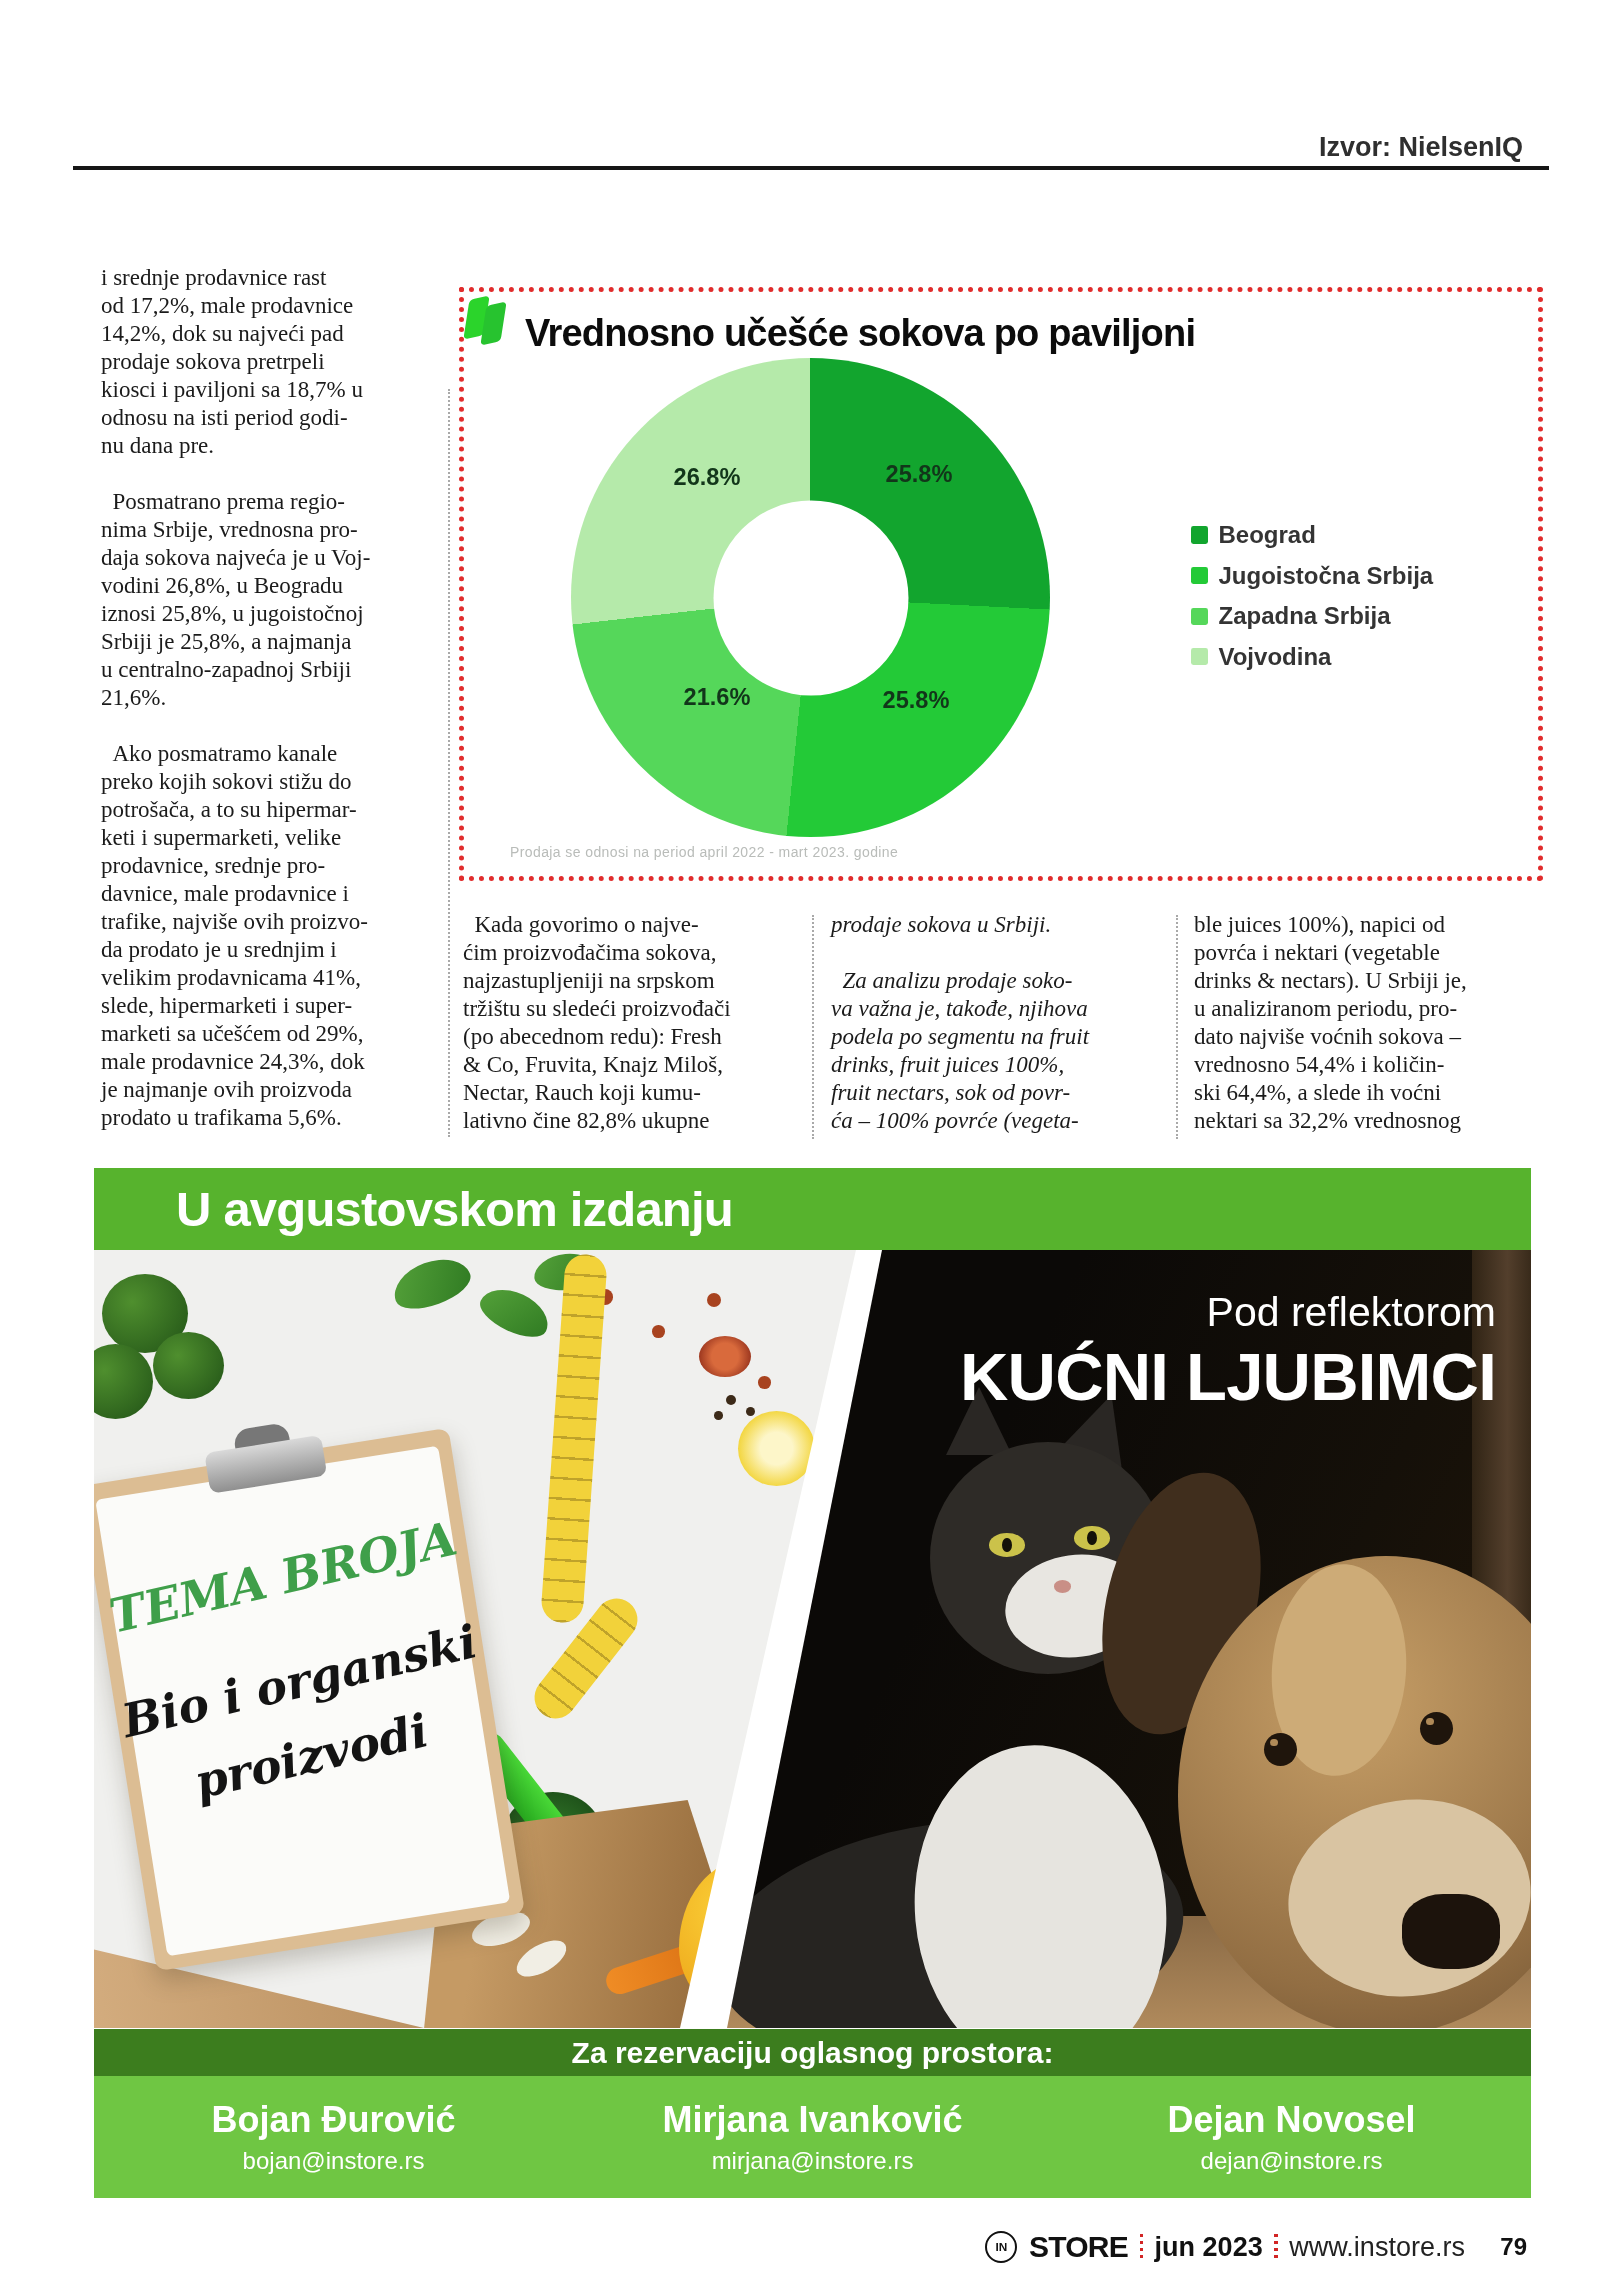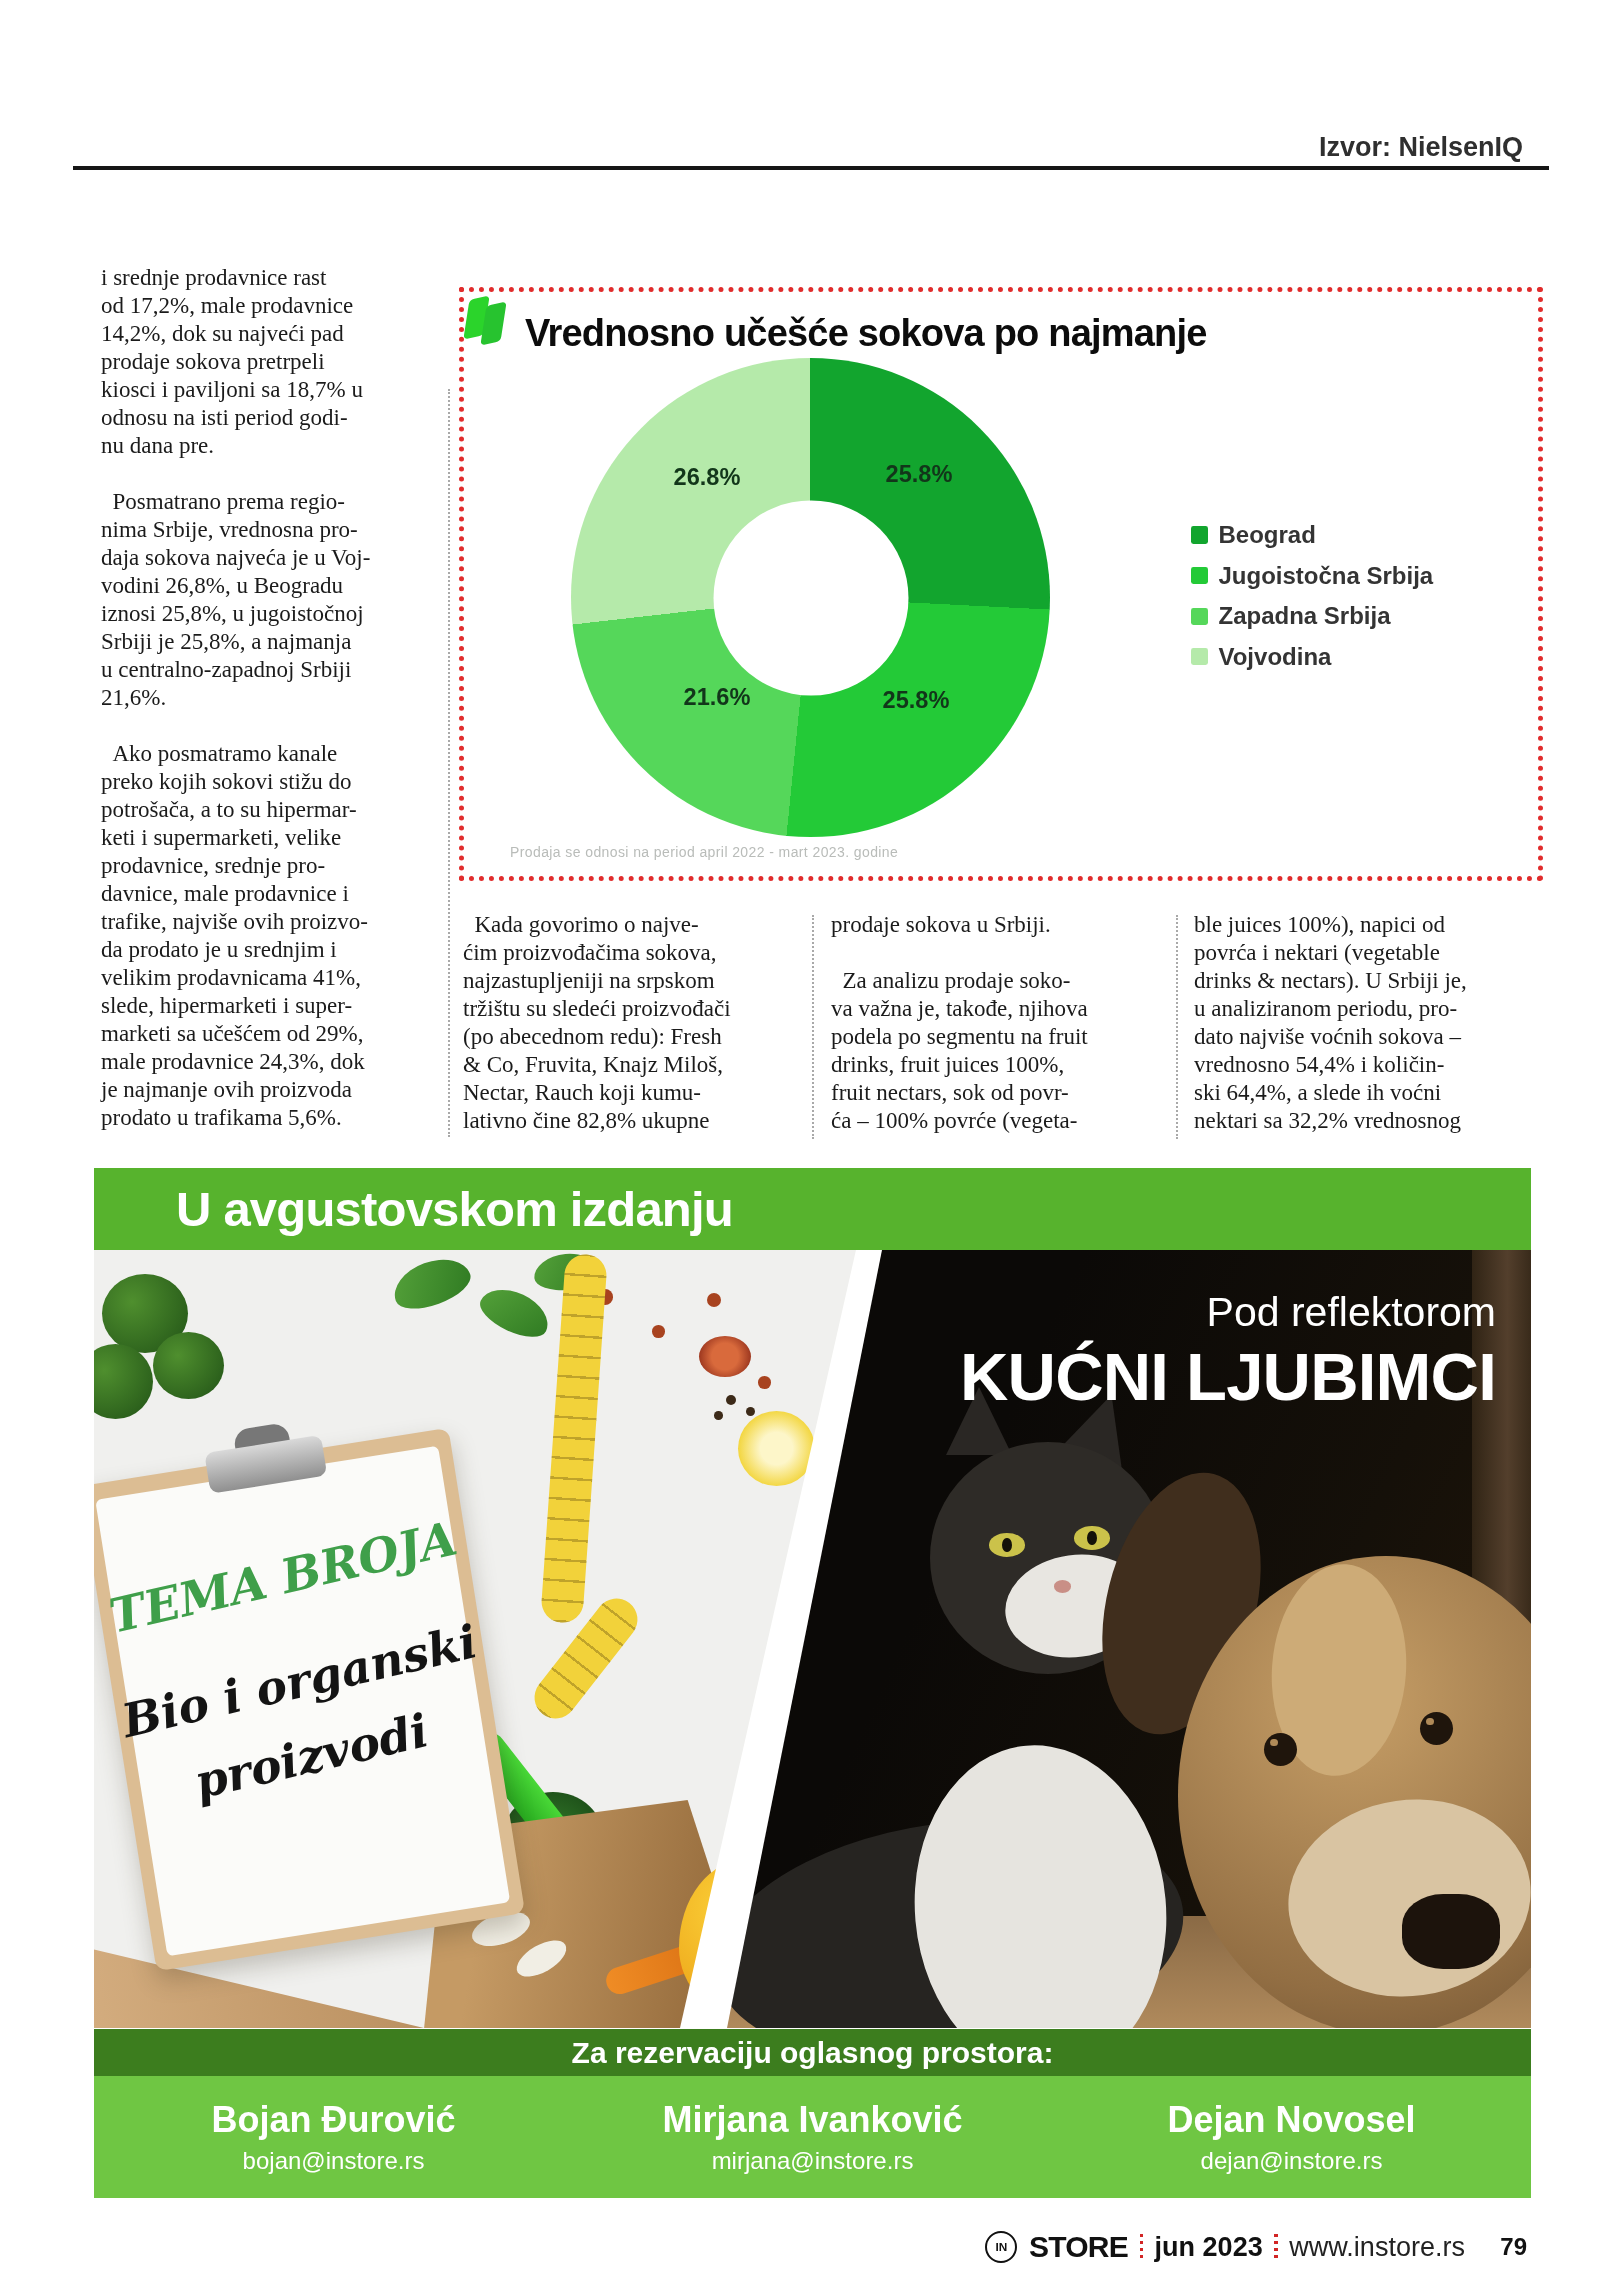--- a/index.html
+++ b/index.html
@@ -9,21 +9,21 @@
 
   
   .source-label{top:132px;right:100px;font-size:27px;font-weight:700;color:#2f2f2f;}
   .top-rule{left:73px;top:166px;width:1476px;height:3.9px;background:#161616;}
 
   
   .prose{white-space:pre-line;font-family:"Liberation Serif",serif;
          font-size:23px;line-height:28px;color:#1b1b1b;}
   .col-left{left:101px;top:264px;width:355px;}
   .col-b1{left:463px;top:911px;width:346px;}
-  .col-b2{left:831px;top:911px;width:346px;}
+  .col-b2{left:831px;top:911px;width:346px;font-style:italic;}
   .col-b3{left:1194px;top:911px;width:352px;}
   .vsep{border-left:2.4px dotted #a9a9a9;width:0;}
   .vsep-main{left:448px;top:389px;height:748px;}
   .vsep-c1{left:812px;top:915px;height:224px;}
   .vsep-c2{left:1176px;top:915px;height:224px;}
 
   
   .chart-box{left:459px;top:287px;width:1084px;height:594px;border:5.5px dotted #e12c2c;
              background:#ffffff;box-sizing:border-box;}
   .chart-title{left:61px;top:20.4px;font-size:38px;font-weight:800;color:#0c0c0c;letter-spacing:-0.8px;}
@@ -191,21 +191,21 @@
 male prodavnice 24,3%, dok
 je najmanje ovih proizvoda
 prodato u trafikama 5,6%.</div>
 <div class="abs vsep vsep-main"></div>
 
 <div class="abs chart-box">
   <div class="abs logo-mark">
     <div class="logo-stroke logo-s1"></div>
     <div class="logo-stroke logo-s2"></div>
   </div>
-  <div class="abs chart-title">Vrednosno učešće sokova po najmanje</div>
+  <div class="abs chart-title">Vrednosno učešće sokova po paviljoni</div>
 
   <div class="abs donut">
     <div class="donut-hole"></div>
   </div>
   <div class="abs slice-label sl-tl">26.8%</div>
   <div class="abs slice-label sl-tr">25.8%</div>
   <div class="abs slice-label sl-bl">21.6%</div>
   <div class="abs slice-label sl-br">25.8%</div>
 
   <div class="abs legend">

